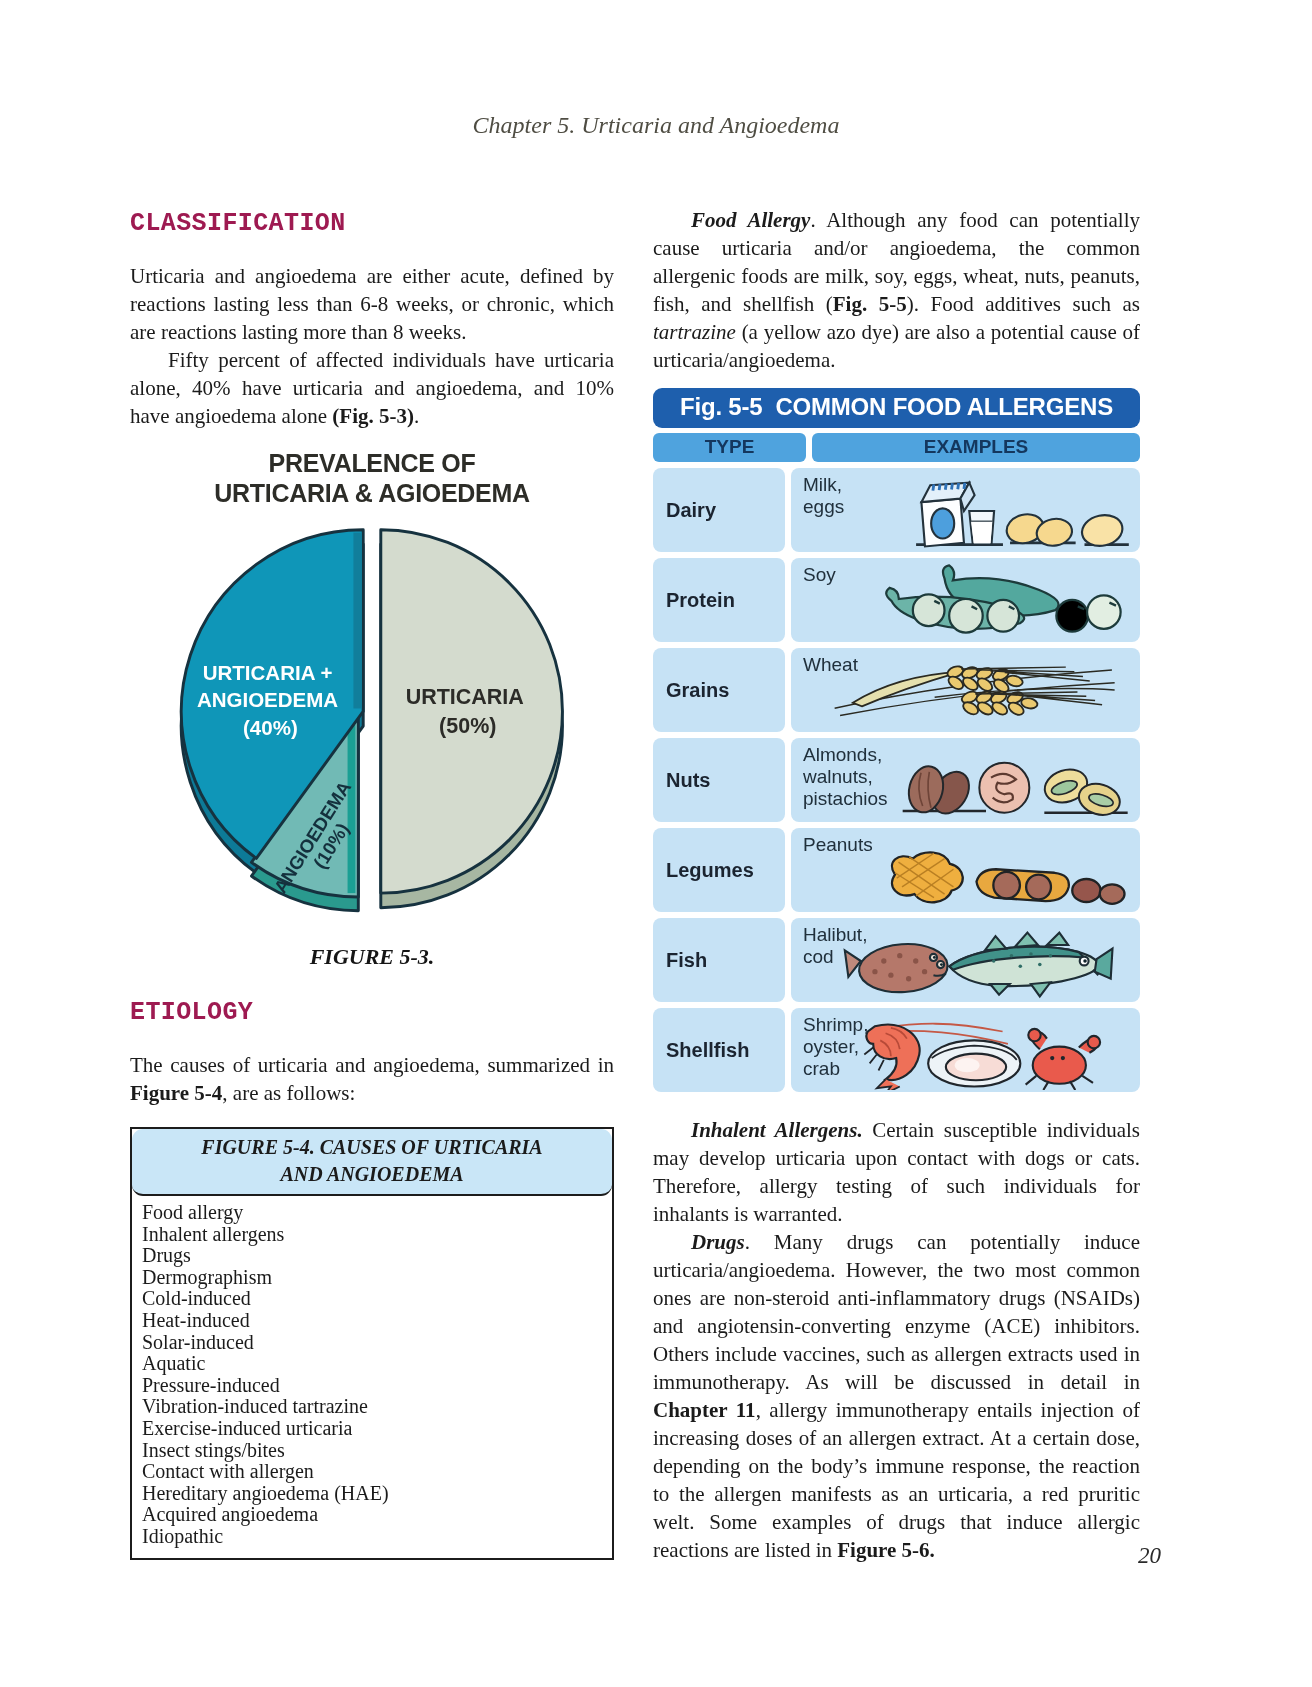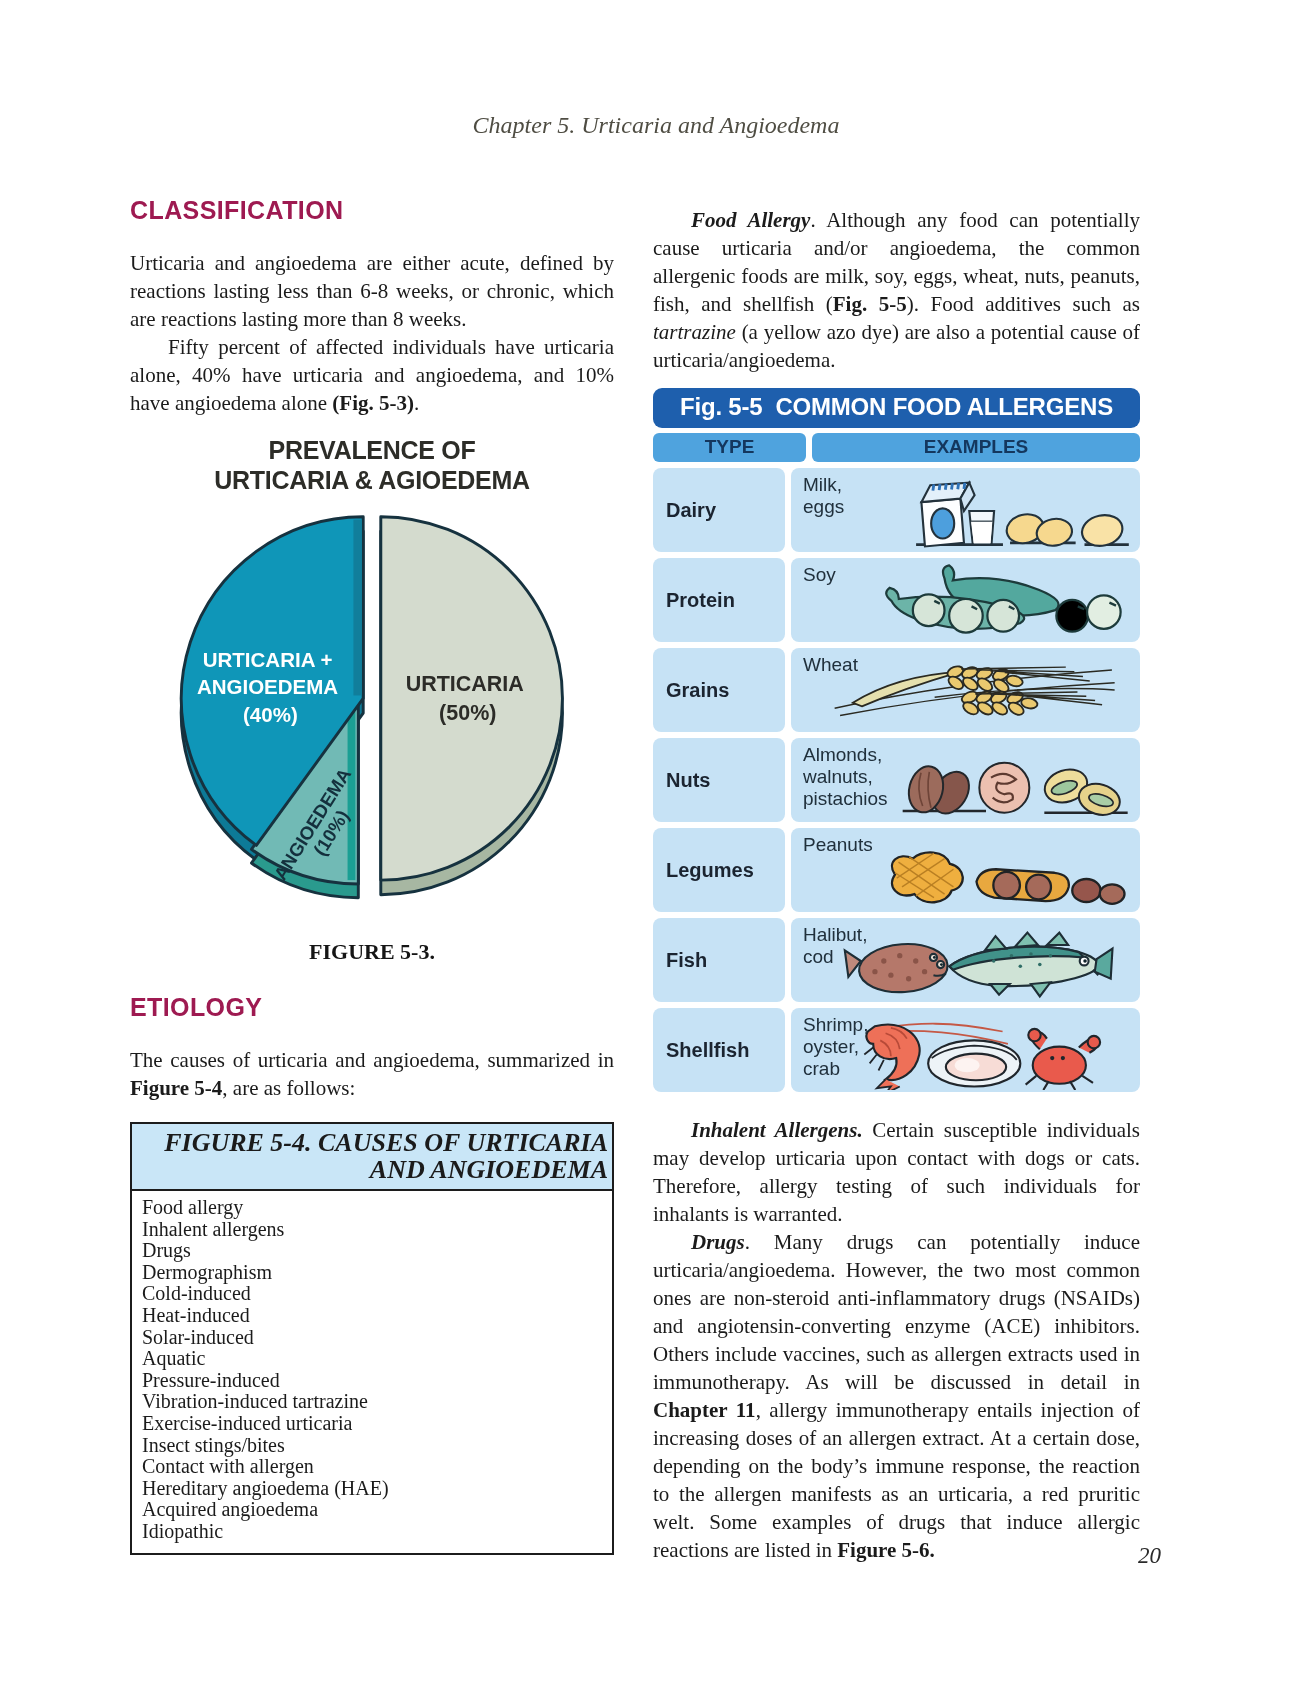--- a/index.html
+++ b/index.html
@@ -4,33 +4,33 @@
 <style>
   html,body{margin:0;padding:0;background:#ffffff;}
   .page{position:relative;width:1312px;height:1687px;background:#ffffff;overflow:hidden;
         font-family:"Liberation Serif",serif;color:#1b1b1b;}
   .running-head{position:absolute;top:112px;left:151px;width:1010px;text-align:center;
         font-style:italic;font-size:24px;color:#4f4d43;}
   .col{position:absolute;top:190px;}
   .col-left{left:130px;width:484px;}
   .col-right{left:653px;width:487px;}
   h2.sect{font-size:25px;font-weight:bold;color:#9e1a51;letter-spacing:.4px;
-        margin:6px 0 24px 0;font-family:Liberation Sans, sans-serif;}
+        margin:19px 0 24px 0;font-family:Liberation Mono, monospace;}
   p.body{font-size:21px;line-height:28px;margin:0;text-align:justify;}
   p.indent{text-indent:38px;}
   
   .pie-block{margin-top:18px;text-align:center;}
   .pie-title{font-family:"Liberation Sans",sans-serif;font-weight:bold;font-size:25px;
         line-height:30px;color:#2d2d28;letter-spacing:-.3px;}
   .pie-svg{display:block;margin:8px auto 0 auto;}
-  .pie-caption{font-weight:bold;font-size:22px;margin-top:12px;color:#151515;}
+  .pie-caption{font-weight:bold;font-style:italic;font-size:22px;margin-top:4px;color:#151515;}
   
   .fig54{margin-top:20px;border:2px solid #1c1c1c;background:#ffffff;}
-  .fig54-head{background:#c9e6f7;border-bottom:2px solid #1c1c1c;text-align:right;
-        font-weight:bold;font-style:italic;font-size:26px;line-height:27px;padding:5px 4px 6px 4px;}
+  .fig54-head{background:#c9e6f7;border-bottom:2px solid #1c1c1c;text-align:center;
+        font-weight:bold;font-style:italic;font-size:20px;line-height:27px;padding:5px 4px 6px 4px;border-radius:11px;}
   .fig54-list{padding:6px 10px 10px 10px;}
   .fig54-list div{font-size:20px;line-height:21.6px;}
   
   .fig55{margin-top:14px;font-family:"Liberation Sans",sans-serif;}
   .f55-title{background:#1e5fad;color:#ffffff;font-weight:bold;font-size:24px;
         text-align:center;border-radius:9px;padding:5px 0 7px 0;letter-spacing:-.2px;}
   .f55-heads{display:flex;gap:6px;margin-top:5px;}
   .f55-heads div{background:#4fa3de;border-radius:6px;color:#14375e;font-weight:bold;
         font-size:19px;text-align:center;padding:3px 0 4px 0;}
   .f55-ht{width:153px;}

